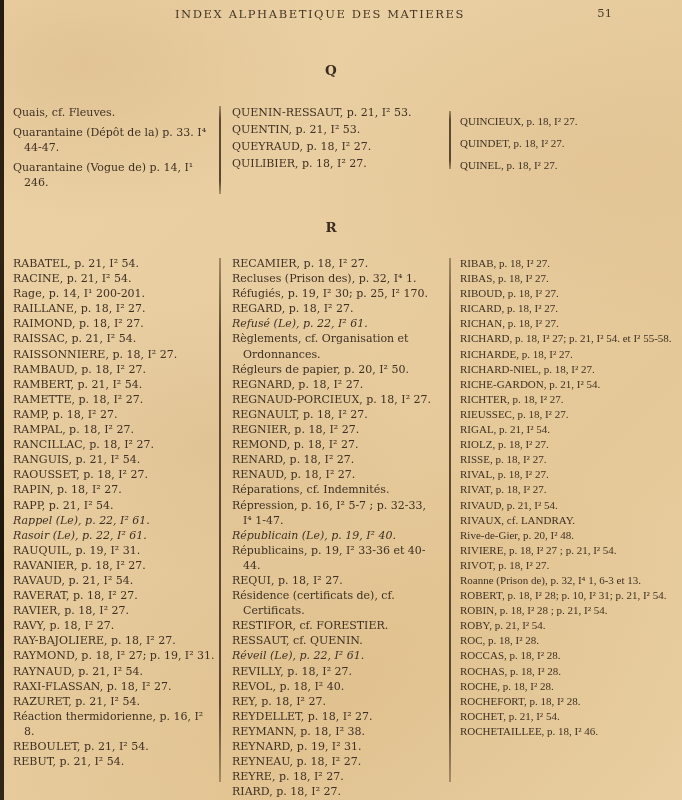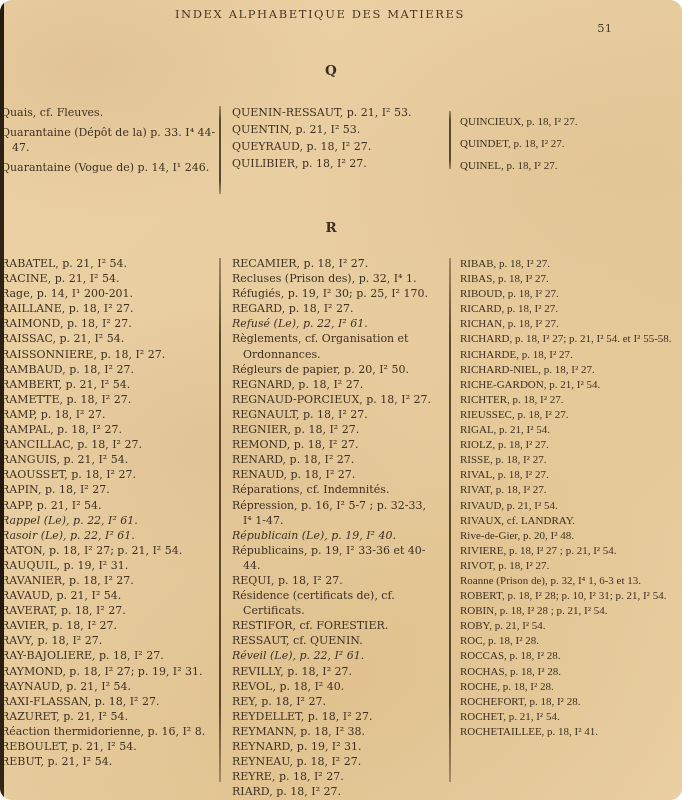--- a/index.html
+++ b/index.html
@@ -8,21 +8,20 @@
     width:682px;height:800px;
     overflow:hidden;
     font-family:"DejaVu Serif","Liberation Serif",serif;
     color:#3c2f22;
     background:
       radial-gradient(ellipse 420px 260px at 12% 8%, rgba(196,156,102,.25), rgba(0,0,0,0) 60%),
       radial-gradient(ellipse 500px 300px at 88% 20%, rgba(210,174,120,.20), rgba(0,0,0,0) 60%),
       radial-gradient(ellipse 600px 400px at 50% 85%, rgba(201,163,108,.18), rgba(0,0,0,0) 65%),
       radial-gradient(ellipse 300px 200px at 30% 55%, rgba(160,120,70,.10), rgba(0,0,0,0) 70%),
       linear-gradient(135deg,#ecd2a6 0%,#e8cda0 40%,#e5c897 70%,#e9cfa2 100%);
-    border-radius: 12px;
   }
   
   #page::before{
     content:"";
     position:absolute;left:0;top:0;width:4px;height:800px;
     background:linear-gradient(180deg,#241b10 0%,#302415 30%,#1f170d 70%,#332718 100%);
     z-index:5;
   }
   .hdr{
     position:relative;
@@ -30,40 +29,40 @@
     height:14px;
   }
   .hdr-title{
     width:640px;
     text-align:center;
     font-size:11.5px;
     letter-spacing:1.6px;
     color:#453626;
   }
   .hdr-page{
-    position:absolute;top:21px;right:70px;
+    position:absolute;top:6px;right:70px;
     font-size:11.5px;color:#4a3a28;
   }
   .sec-head{
     width:662px;
     text-align:center;
     font-weight:bold;
     font-size:13.5px;
     color:#3a2d20;
   }
   .q-head{margin-top:41px;}
   .r-head{margin-top:14px;}
   .cols{
     display:flex;
     align-items:flex-start;
   }
   .q-cols{margin-top:27px;height:100px;}
   .r-cols{margin-top:21px;height:534px;}
   .col{box-sizing:border-box;font-size:11px;line-height:15.1px;}
-  .col-1{width:219px;padding-left:1px;padding-right:3px;}
+  .col-1{width:219px;padding-left:13px;padding-right:3px;}
   .col-2{width:228px;padding-left:11px;padding-right:12px;}
   .col-3{width:231px;padding-left:9px;padding-right:2px;font-family:Liberation Serif, serif;}
   .vdiv{
     width:2px;flex:none;
     background:linear-gradient(180deg,rgba(104,82,56,.55),#5e4a30 15%,#5a4730 85%,rgba(104,82,56,.5));
   }
   .q-div1{height:88px;margin-top:1px;}
   .q-div2{height:58px;margin-top:6px;}
   .r-div{height:524px;margin-top:2px;}
   .entry{
@@ -126,21 +125,20 @@
         <div class="entry">RAMETTE, p. 18, I² 27.</div>
         <div class="entry">RAMP, p. 18, I² 27.</div>
         <div class="entry">RAMPAL, p. 18, I² 27.</div>
         <div class="entry">RANCILLAC, p. 18, I² 27.</div>
         <div class="entry">RANGUIS, p. 21, I² 54.</div>
         <div class="entry">RAOUSSET, p. 18, I² 27.</div>
         <div class="entry">RAPIN, p. 18, I² 27.</div>
         <div class="entry">RAPP, p. 21, I² 54.</div>
         <div class="entry it">Rappel (Le), p. 22, I² 61.</div>
         <div class="entry it">Rasoir (Le), p. 22, I² 61.</div>
-        <div class="entry">RATON, p. 18, I² 27; p. 21, I² 54.</div>
         <div class="entry">RAUQUIL, p. 19, I² 31.</div>
         <div class="entry">RAVANIER, p. 18, I² 27.</div>
         <div class="entry">RAVAUD, p. 21, I² 54.</div>
         <div class="entry">RAVERAT, p. 18, I² 27.</div>
         <div class="entry">RAVIER, p. 18, I² 27.</div>
         <div class="entry">RAVY, p. 18, I² 27.</div>
         <div class="entry">RAY-BAJOLIERE, p. 18, I² 27.</div>
         <div class="entry">RAYMOND, p. 18, I² 27; p. 19, I² 31.</div>
         <div class="entry">RAYNAUD, p. 21, I² 54.</div>
         <div class="entry">RAXI-FLASSAN, p. 18, I² 27.</div>
@@ -210,17 +208,17 @@
         <div class="entry">Roanne (Prison de), p. 32, I⁴ 1, 6-3 et 13.</div>
         <div class="entry">ROBERT, p. 18, I² 28; p. 10, I² 31; p. 21, I² 54.</div>
         <div class="entry">ROBIN, p. 18, I² 28 ; p. 21, I² 54.</div>
         <div class="entry">ROBY, p. 21, I² 54.</div>
         <div class="entry">ROC, p. 18, I² 28.</div>
         <div class="entry">ROCCAS, p. 18, I² 28.</div>
         <div class="entry">ROCHAS, p. 18, I² 28.</div>
         <div class="entry">ROCHE, p. 18, I² 28.</div>
         <div class="entry">ROCHEFORT, p. 18, I² 28.</div>
         <div class="entry">ROCHET, p. 21, I² 54.</div>
-        <div class="entry">ROCHETAILLEE, p. 18, I² 41.</div>
+        <div class="entry">ROCHETAILLEE, p. 18, I² 46.</div>
       </div>
   </div>
 
 </div>
 
 </body></html>

